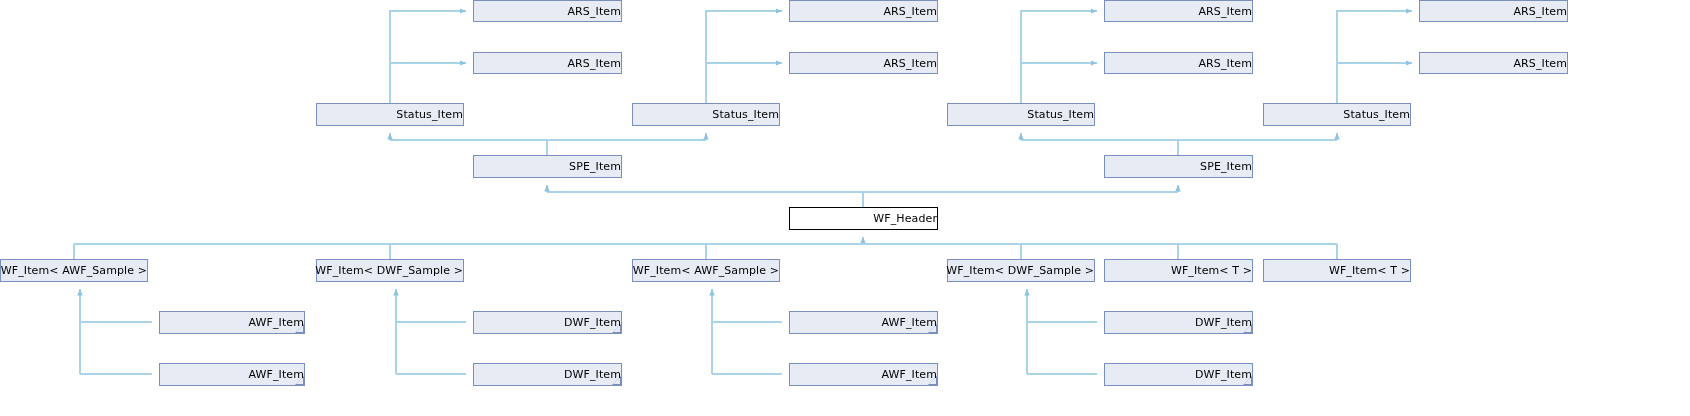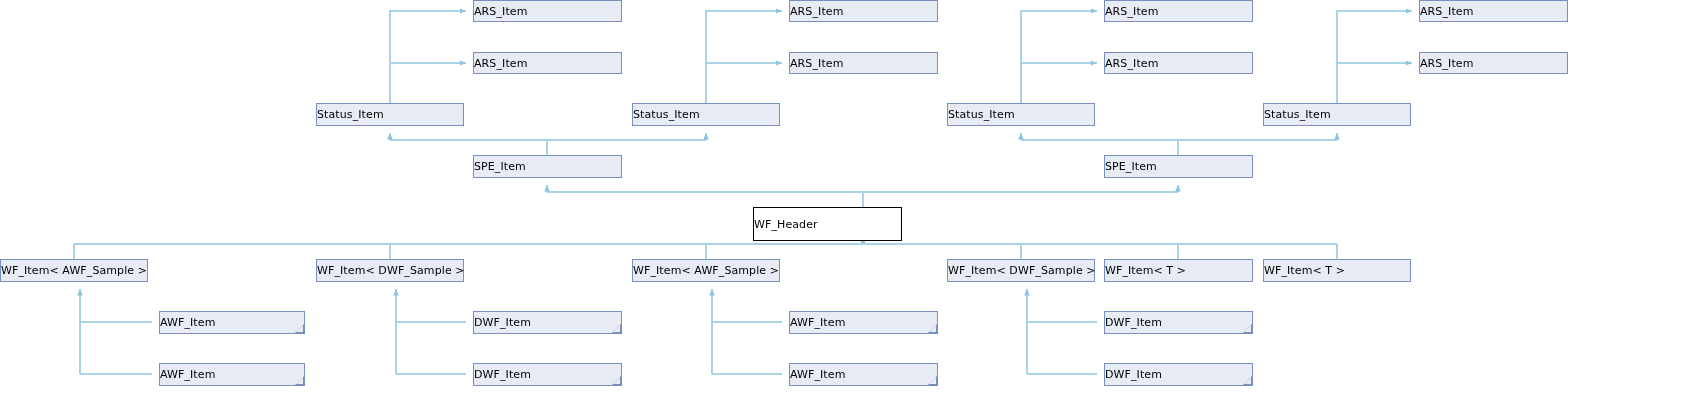--- a/index.html
+++ b/index.html
@@ -23,21 +23,21 @@
   .node{
     position:absolute;
     box-sizing:border-box;
     background:#e7ebf4;
     border:1px solid #7a8ec0;
     color:#000000;
     font-size:11px;
     line-height:1;
     display:flex;
     align-items:center;
-    justify-content:flex-start;
+    justify-content:flex-end;
     text-align:center;
     white-space:nowrap;
     letter-spacing:0.1px;
     z-index:3;
   }
   .node.root{
     background:#ffffff;
     border:1px solid #000000;
   }
   
@@ -193,21 +193,21 @@
       </div>
       <div class="node" style="left: 1263px; top: 103px; width: 148px; height: 23px;">
         <span class="label">Status_Item</span>
       </div>
       <div class="node" style="left: 473px; top: 155px; width: 149px; height: 23px;">
         <span class="label">SPE_Item</span>
       </div>
       <div class="node" style="left: 1104px; top: 155px; width: 149px; height: 23px;">
         <span class="label">SPE_Item</span>
       </div>
-      <div class="node root" style="left: 753px; top: 207px; width: 149px; height: 34px;">
+      <div class="node root" style="left: 789px; top: 207px; width: 149px; height: 23px;">
         <span class="label">WF_Header</span>
       </div>
       <div class="node" style="left: 0px; top: 259px; width: 148px; height: 23px;">
         <span class="label">WF_Item&lt; AWF_Sample &gt;</span>
       </div>
       <div class="node" style="left: 316px; top: 259px; width: 148px; height: 23px;">
         <span class="label">WF_Item&lt; DWF_Sample &gt;</span>
       </div>
       <div class="node" style="left: 632px; top: 259px; width: 148px; height: 23px;">
         <span class="label">WF_Item&lt; AWF_Sample &gt;</span>

